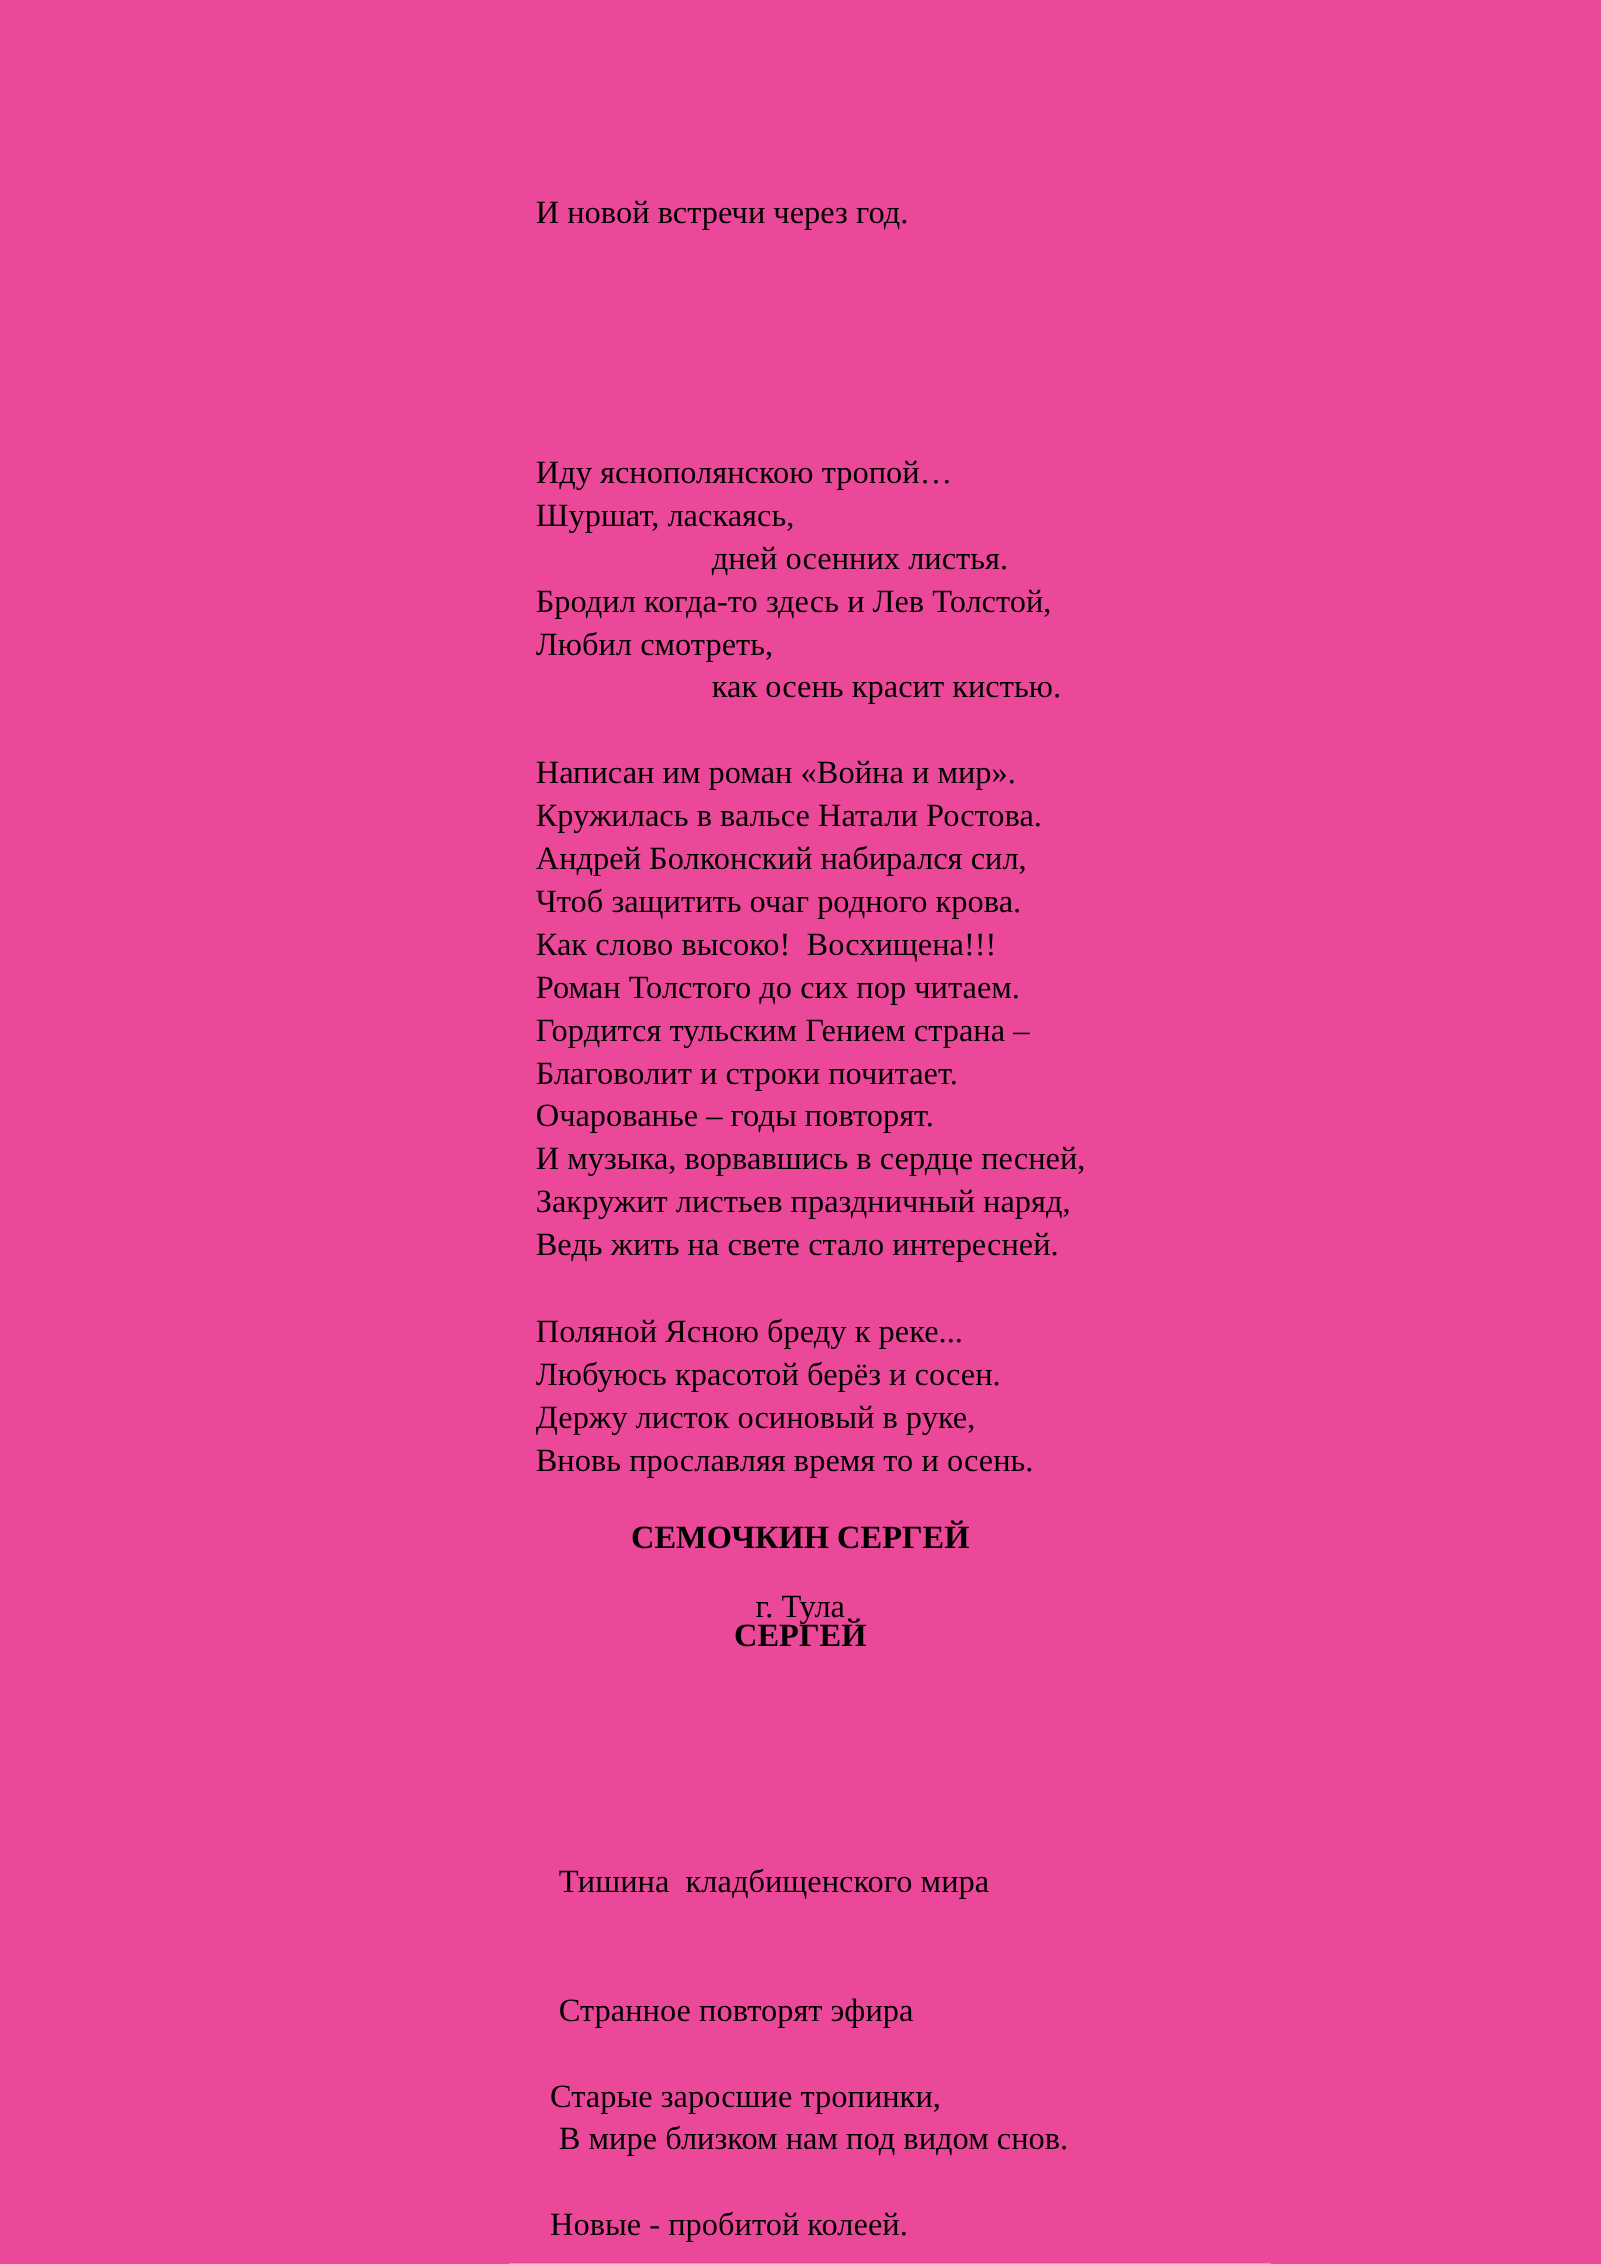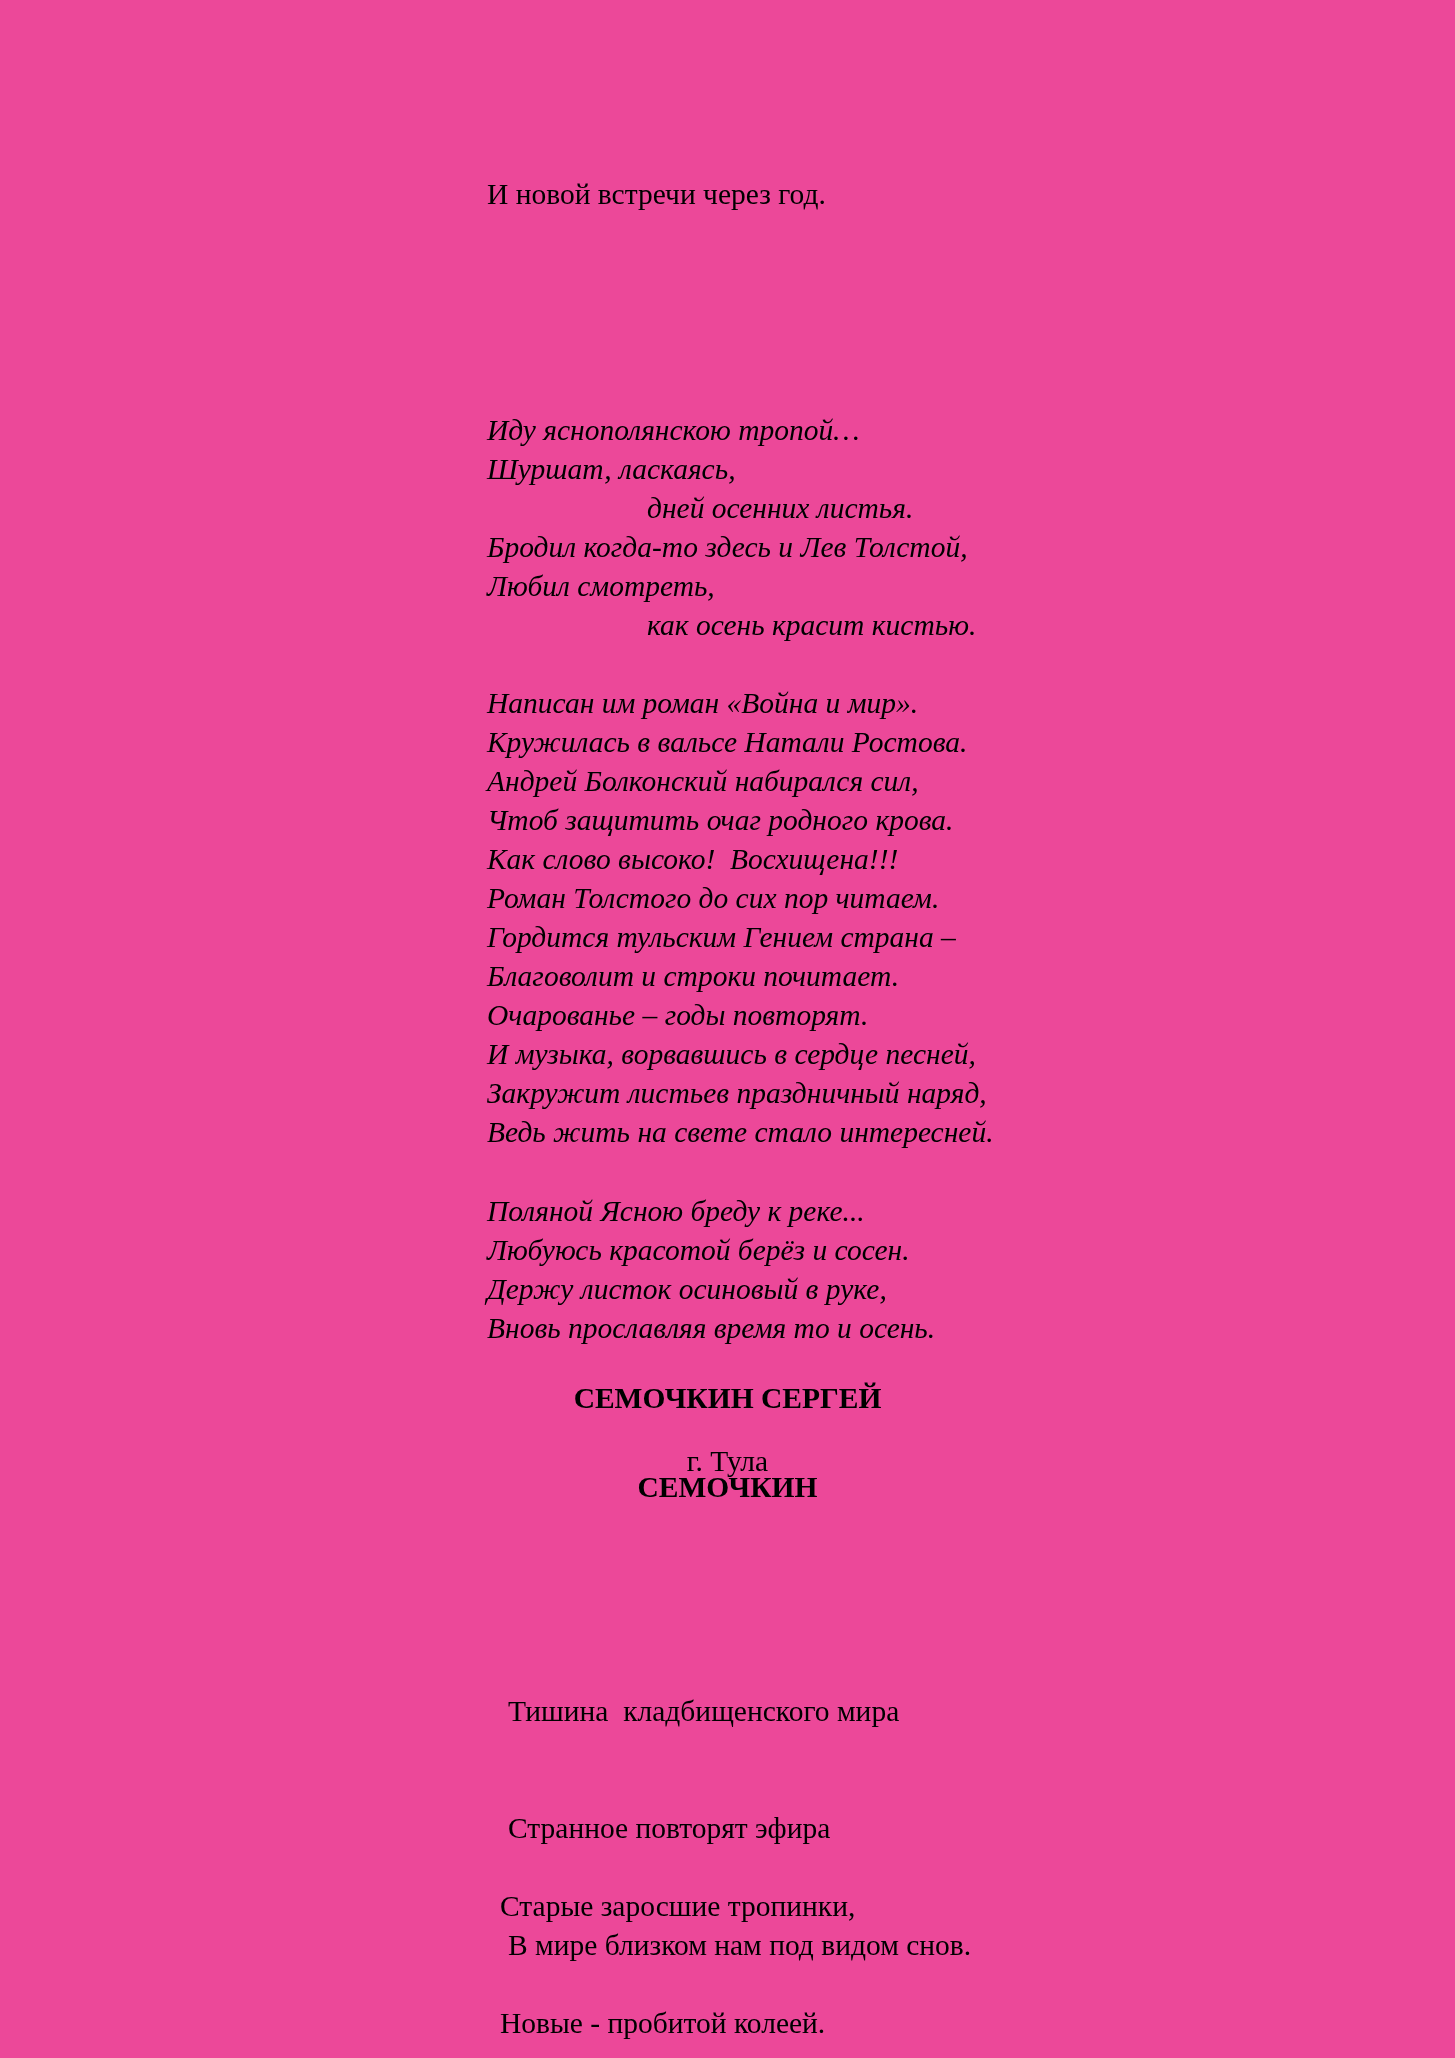--- a/index.html
+++ b/index.html
@@ -20,28 +20,28 @@
   .center { left: 0; width: 1455px; text-align: center; }
 </style>
 </head>
 <body>
 
 <div class="page">
 
   <div class="t" style="left:487px; top:174.5px;">И новой встречи через год.</div>
 
 
-  <div class="t block" id="poem1-body" style="left:487px; top:332.5px;font-style:italic;">
+  <div class="t block" id="poem1-body" style="left:487px; top:332.5px;">
   <span class="ln">Иду яснополянскою тропой…</span><span class="ln">Шуршат, ласкаясь,</span><span class="ln indent">дней осенних листья.</span><span class="ln">Бродил когда-то здесь и Лев Толстой,</span><span class="ln">Любил смотреть,</span><span class="ln indent">как осень красит кистью.</span><span class="ln"></span><span class="ln">Написан им роман «Война и мир».</span><span class="ln">Кружилась в вальсе Натали Ростова.</span><span class="ln">Андрей Болконский набирался сил,</span><span class="ln">Чтоб защитить очаг родного крова.</span><span class="ln">Как слово высоко!  Восхищена!!!</span><span class="ln">Роман Толстого до сих пор читаем.</span><span class="ln">Гордится тульским Гением страна –</span><span class="ln">Благоволит и строки почитает.</span><span class="ln">Очарованье – годы повторят.</span><span class="ln">И музыка, ворвавшись в сердце песней,</span><span class="ln">Закружит листьев праздничный наряд,</span><span class="ln">Ведь жить на свете стало интересней.</span><span class="ln"></span><span class="ln">Поляной Ясною бреду к реке...</span><span class="ln">Любуюсь красотой берёз и сосен.</span><span class="ln">Держу листок осиновый в руке,</span><span class="ln">Вновь прославляя время то и осень.</span></div>
 
   <div class="t b center" style="top:1353px;margin-top:26px;">СЕМОЧКИН СЕРГЕЙ</div>
 
   <div class="t center" style="top:1410px;margin-top:32px;">г. Тула</div>
 
-  <div class="t b center" style="top:1467.5px;">СЕМОЧКИН</div>
+  <div class="t b center" style="top:1467.5px;">СЕРГЕЙ</div>
 
   <div class="t block" style="left:508px; top:1613.5px;">
     <span class="ln">Тишина  кладбищенского мира</span>
     <span class="ln">Странное повторят эфира</span>
     <span class="ln">В мире близком нам под видом снов.</span>
   </div>
 
   <div class="t block" style="left:500px; top:1808.5px;">
     <span class="ln">Старые заросшие тропинки,</span>
     <span class="ln">Новые - пробитой колеей.</span>

